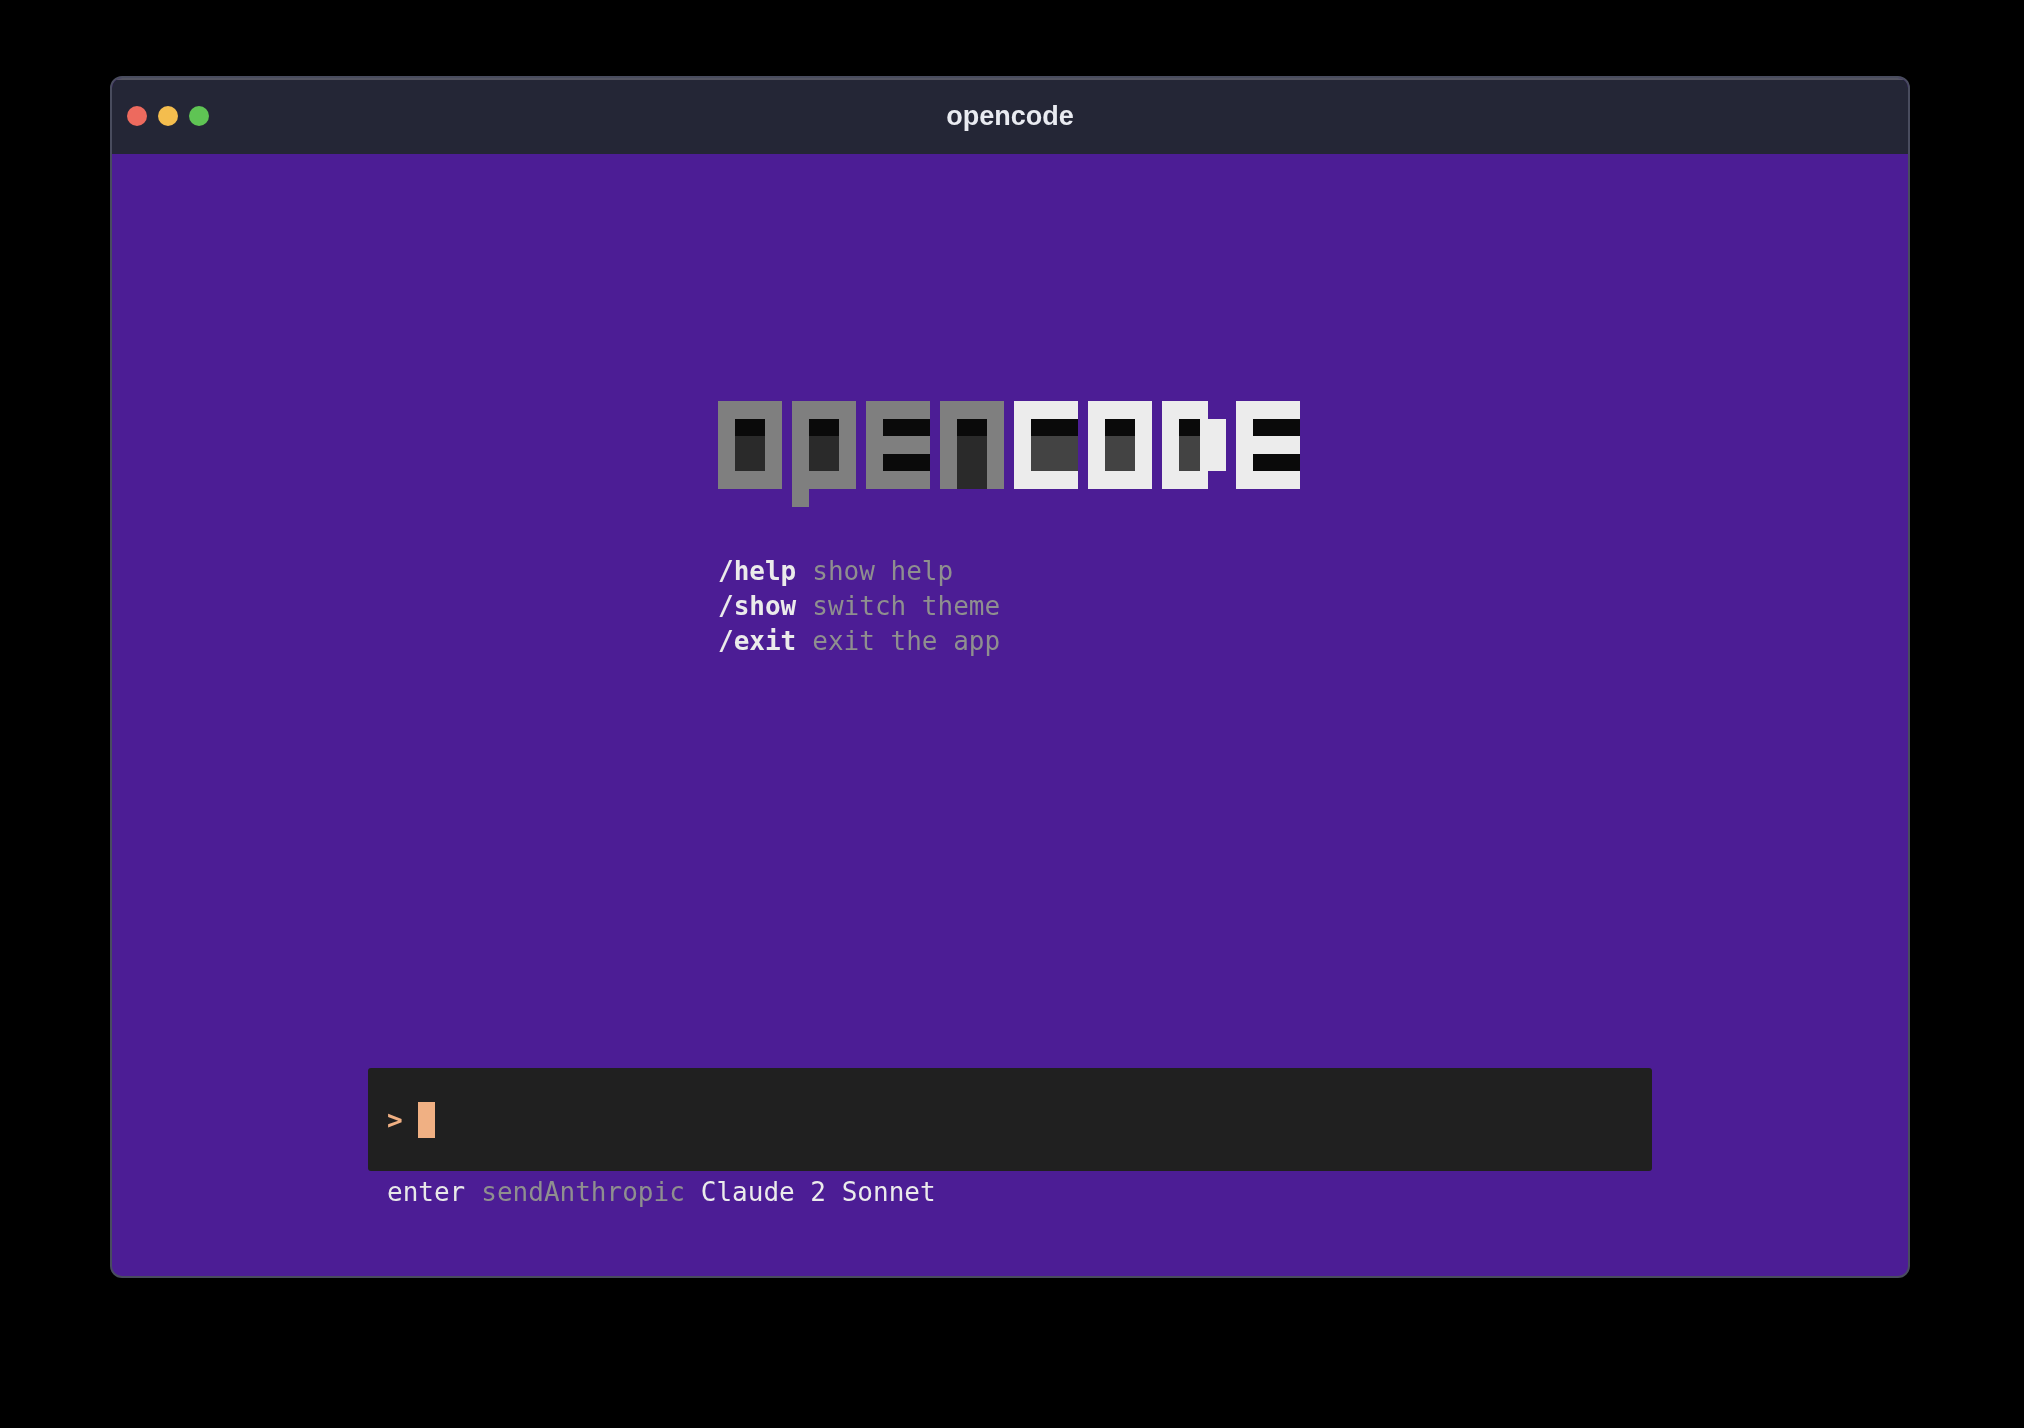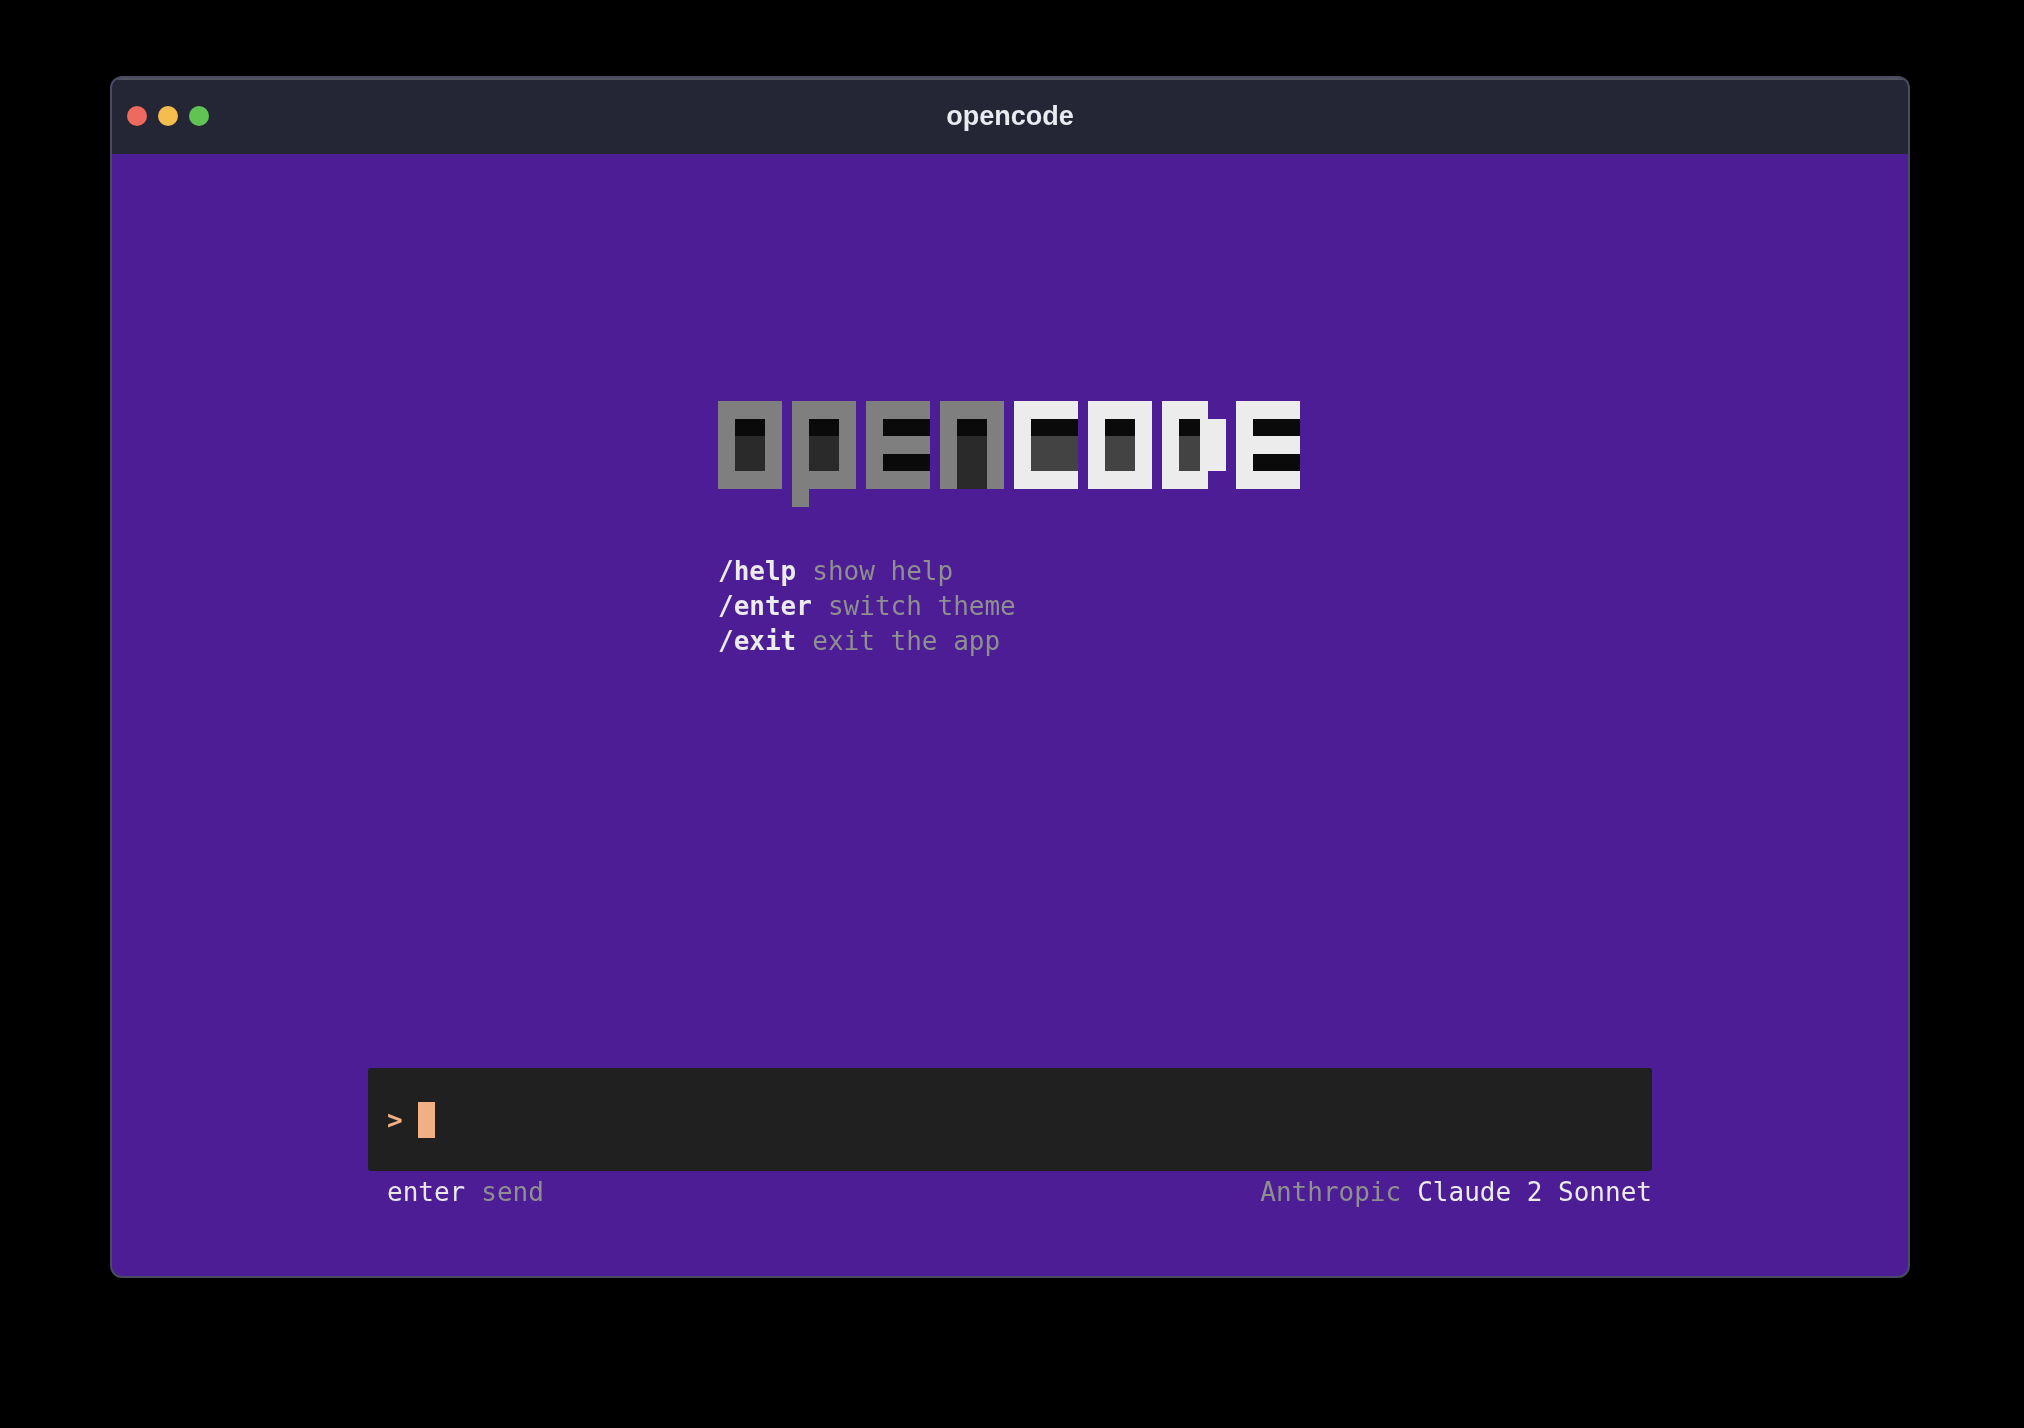--- a/index.html
+++ b/index.html
@@ -97,21 +97,21 @@
   .typed:empty { margin-left: 0; }
   .cursor { margin-left: 15px; width: 17px; height: 36px; background: #f0b083; }
 
   .statusbar {
     position: absolute;
     top: 1025px;
     left: 50%;
     transform: translateX(-50%);
     width: 1284px;
     display: flex;
-    justify-content: space-between;
+    justify-content: flex-start;
     font-size: 26px;
     line-height: 26px;
     white-space: nowrap;
   }
   .statusbar .left { padding-left: 19px; }
   .key      { color: #e8e8e8; }
   .action   { color: #8f8f8f; margin-left: 16px; }
   .provider { color: #8f8f8f; }
   .model    { color: #ebebeb; margin-left: 16px; }
 </style>
@@ -169,21 +169,21 @@
           <rect class="lk" x="535" y="17.6" width="47" height="17.6"></rect>
           <rect class="lk" x="535" y="52.8" width="47" height="17.6"></rect>
         </svg>
 
 
         <div class="commands">
           <div class="cmd-row">
             <span class="cmd">/help</span><span class="desc">show help</span>
           </div>
           <div class="cmd-row">
-            <span class="cmd">/enter</span><span class="desc">switch theme</span>
+            <span class="cmd">/show</span><span class="desc">switch theme</span>
           </div>
           <div class="cmd-row">
             <span class="cmd">/exit</span><span class="desc">exit the app</span>
           </div>
         </div>
       </div>
 
       <div class="inputbox">
         <span class="prompt">&gt;</span>
         <span class="typed"></span>

